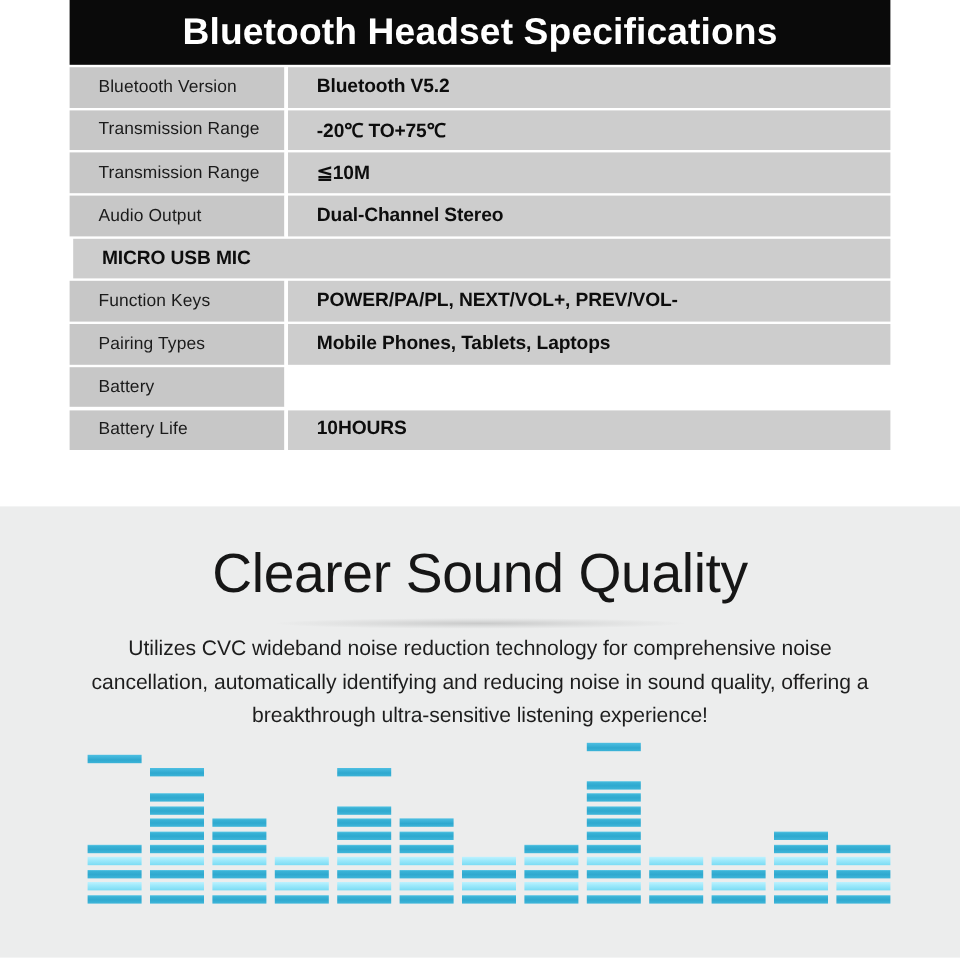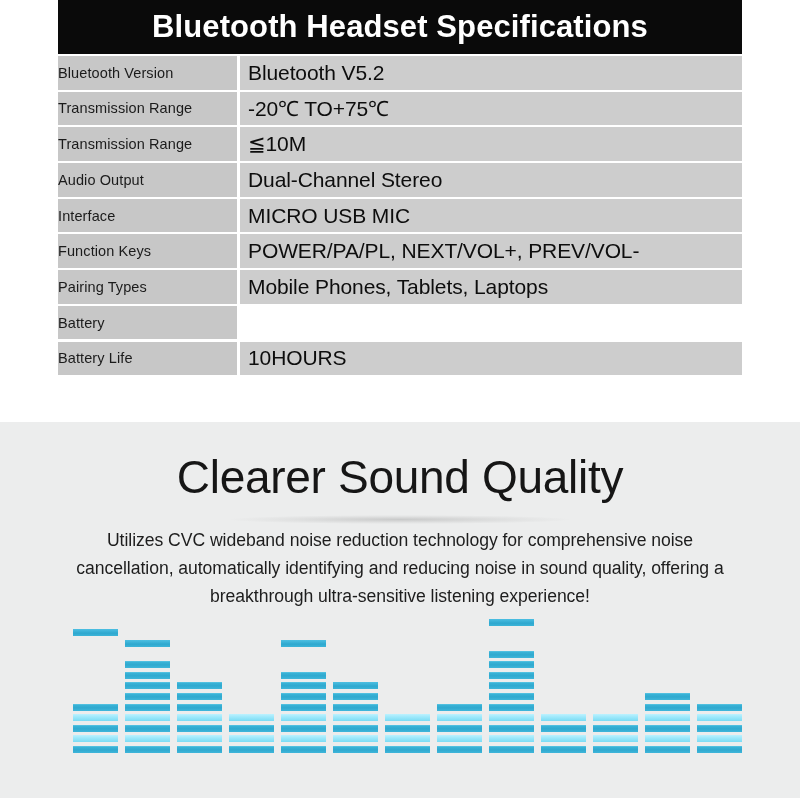--- a/index.html
+++ b/index.html
@@ -26,32 +26,32 @@
   .spec-table{
     position:absolute;left:58px;top:56px;width:684px;
   }
   .spec-row{
     display:flex;height:33.6px;margin-bottom:2.1px;
   }
   .spec-label{
     width:179px;flex:0 0 179px;
     background:#c7c7c7;
     display:flex;align-items:center;
-    padding-left:0;box-sizing:border-box;
+    padding-left:24px;box-sizing:border-box;
     font-size:14.5px;color:#1b1b1b;
     letter-spacing:.1px;
   }
   .spec-sep{flex:0 0 3px;background:#ffffff;}
   .spec-value{
     flex:1 1 auto;
     background:#cdcdcd;
     display:flex;align-items:center;
-    padding-left:8px;box-sizing:border-box;
-    font-size:21px;color:#0d0d0d;
-    white-space:nowrap;letter-spacing:-0.1px;
+    padding-left:24px;box-sizing:border-box;
+    font-size:16px;color:#0d0d0d;
+    white-space:nowrap;letter-spacing:-0.1px;font-weight:bold;
   }
 
   
   .sound-section{
     position:absolute;left:0;top:422px;width:800px;height:376px;
     background:#eceded;
   }
   .sound-heading{
     position:absolute;left:0;top:28px;width:800px;
     text-align:center;
@@ -109,21 +109,20 @@
           <div class="spec-label">Transmission Range</div>
           <div class="spec-sep"></div>
           <div class="spec-value">≦10M</div>
         </div>
         <div class="spec-row">
           <div class="spec-label">Audio Output</div>
           <div class="spec-sep"></div>
           <div class="spec-value">Dual-Channel Stereo</div>
         </div>
         <div class="spec-row">
-          <div class="spec-label">Interface</div>
           <div class="spec-sep"></div>
           <div class="spec-value">MICRO USB  MIC</div>
         </div>
         <div class="spec-row">
           <div class="spec-label">Function Keys</div>
           <div class="spec-sep"></div>
           <div class="spec-value">POWER/PA/PL, NEXT/VOL+, PREV/VOL-</div>
         </div>
         <div class="spec-row">
           <div class="spec-label">Pairing Types</div>

